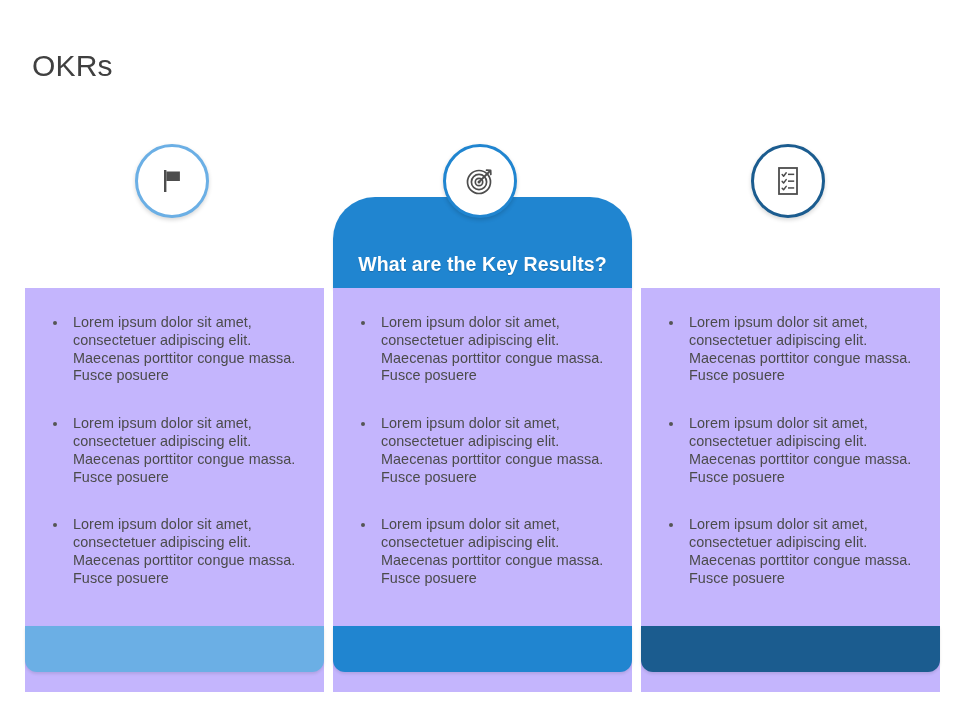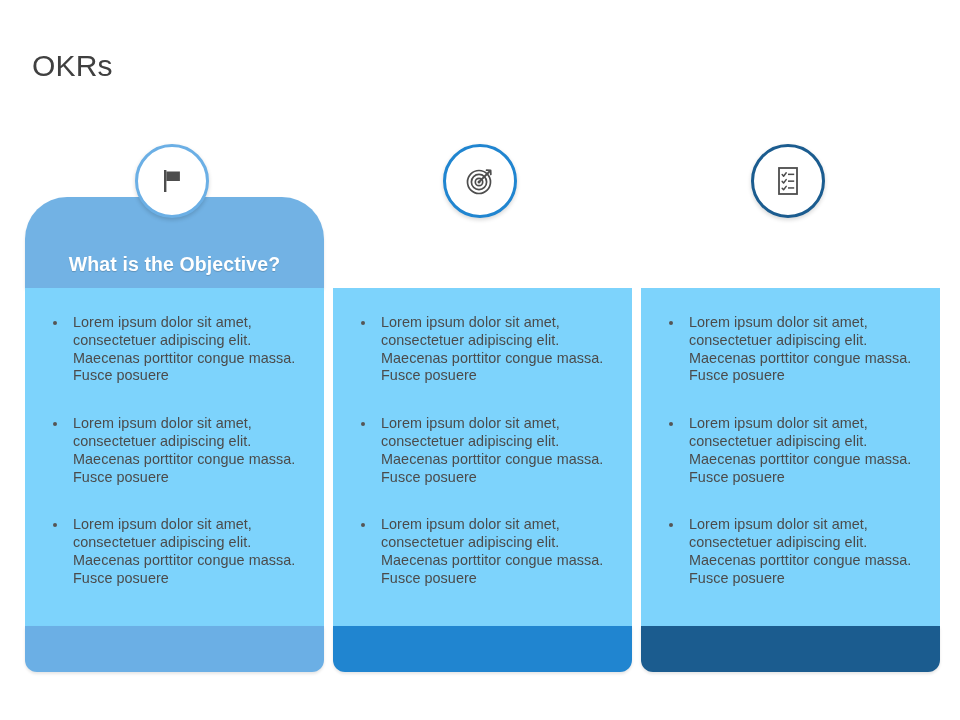--- a/index.html
+++ b/index.html
@@ -82,22 +82,22 @@
     white-space: nowrap;
     line-height: 24px;
   }
 
   
   .card-body {
     position: absolute;
     left: 0;
     top: 148px;
     width: 299px;
-    height: 338px;
-    background: #7dd3fc;
+    height: 404px;
+    background: #c4b5fd;
     box-sizing: border-box;
     padding: 26px 12px 0 22px;
   }
 
   .bullet-list {
     list-style: none;
     margin: 0;
     padding: 0;
   }
   .bullet-item {
@@ -169,23 +169,20 @@
 
       <div class="icon-badge">
         <span>
           <svg width="30" height="30" viewBox="0 0 30 30">
             <rect x="7" y="4" width="2.4" height="22" fill="#4d4d4d"></rect>
             <rect x="9.4" y="5.5" width="13.5" height="9.5" fill="#4d4d4d"></rect>
           </svg>
         </span>
       </div>
 
-      <div class="card-header">
-        <span class="card-header-text">What is the Objective?</span>
-      </div>
 
       <div class="card-body">
         <ul class="bullet-list">
           <li class="bullet-item">
             <span class="bullet-dot"></span>
             <span>Lorem ipsum dolor sit amet, consectetuer adipiscing elit. Maecenas porttitor congue massa. Fusce posuere</span>
           </li>
           <li class="bullet-item">
             <span class="bullet-dot"></span>
             <span>Lorem ipsum dolor sit amet, consectetuer adipiscing elit. Maecenas porttitor congue massa. Fusce posuere</span>
@@ -208,20 +205,23 @@
             <circle cx="15" cy="17" r="11.5" fill="none" stroke="#4d4d4d" stroke-width="1.7"></circle>
             <circle cx="15" cy="17" r="7.6" fill="none" stroke="#4d4d4d" stroke-width="1.7"></circle>
             <circle cx="15" cy="17" r="3.7" fill="none" stroke="#4d4d4d" stroke-width="1.7"></circle>
             <circle cx="15" cy="17" r="1.5" fill="#4d4d4d"></circle>
             <path d="M15 17 L26 6" stroke="#4d4d4d" stroke-width="1.8" stroke-linecap="round"></path>
             <path d="M22.6 5.2 L26.6 5.4 L26.8 9.4" fill="none" stroke="#4d4d4d" stroke-width="1.8" stroke-linejoin="round" stroke-linecap="round"></path>
           </svg>
         </span>
       </div>
 
+      <div class="card-header">
+        <span class="card-header-text">What are the Key Results?</span>
+      </div>
 
       <div class="card-body">
         <ul class="bullet-list">
           <li class="bullet-item">
             <span class="bullet-dot"></span>
             <span>Lorem ipsum dolor sit amet, consectetuer adipiscing elit. Maecenas porttitor congue massa. Fusce posuere</span>
           </li>
           <li class="bullet-item">
             <span class="bullet-dot"></span>
             <span>Lorem ipsum dolor sit amet, consectetuer adipiscing elit. Maecenas porttitor congue massa. Fusce posuere</span>

